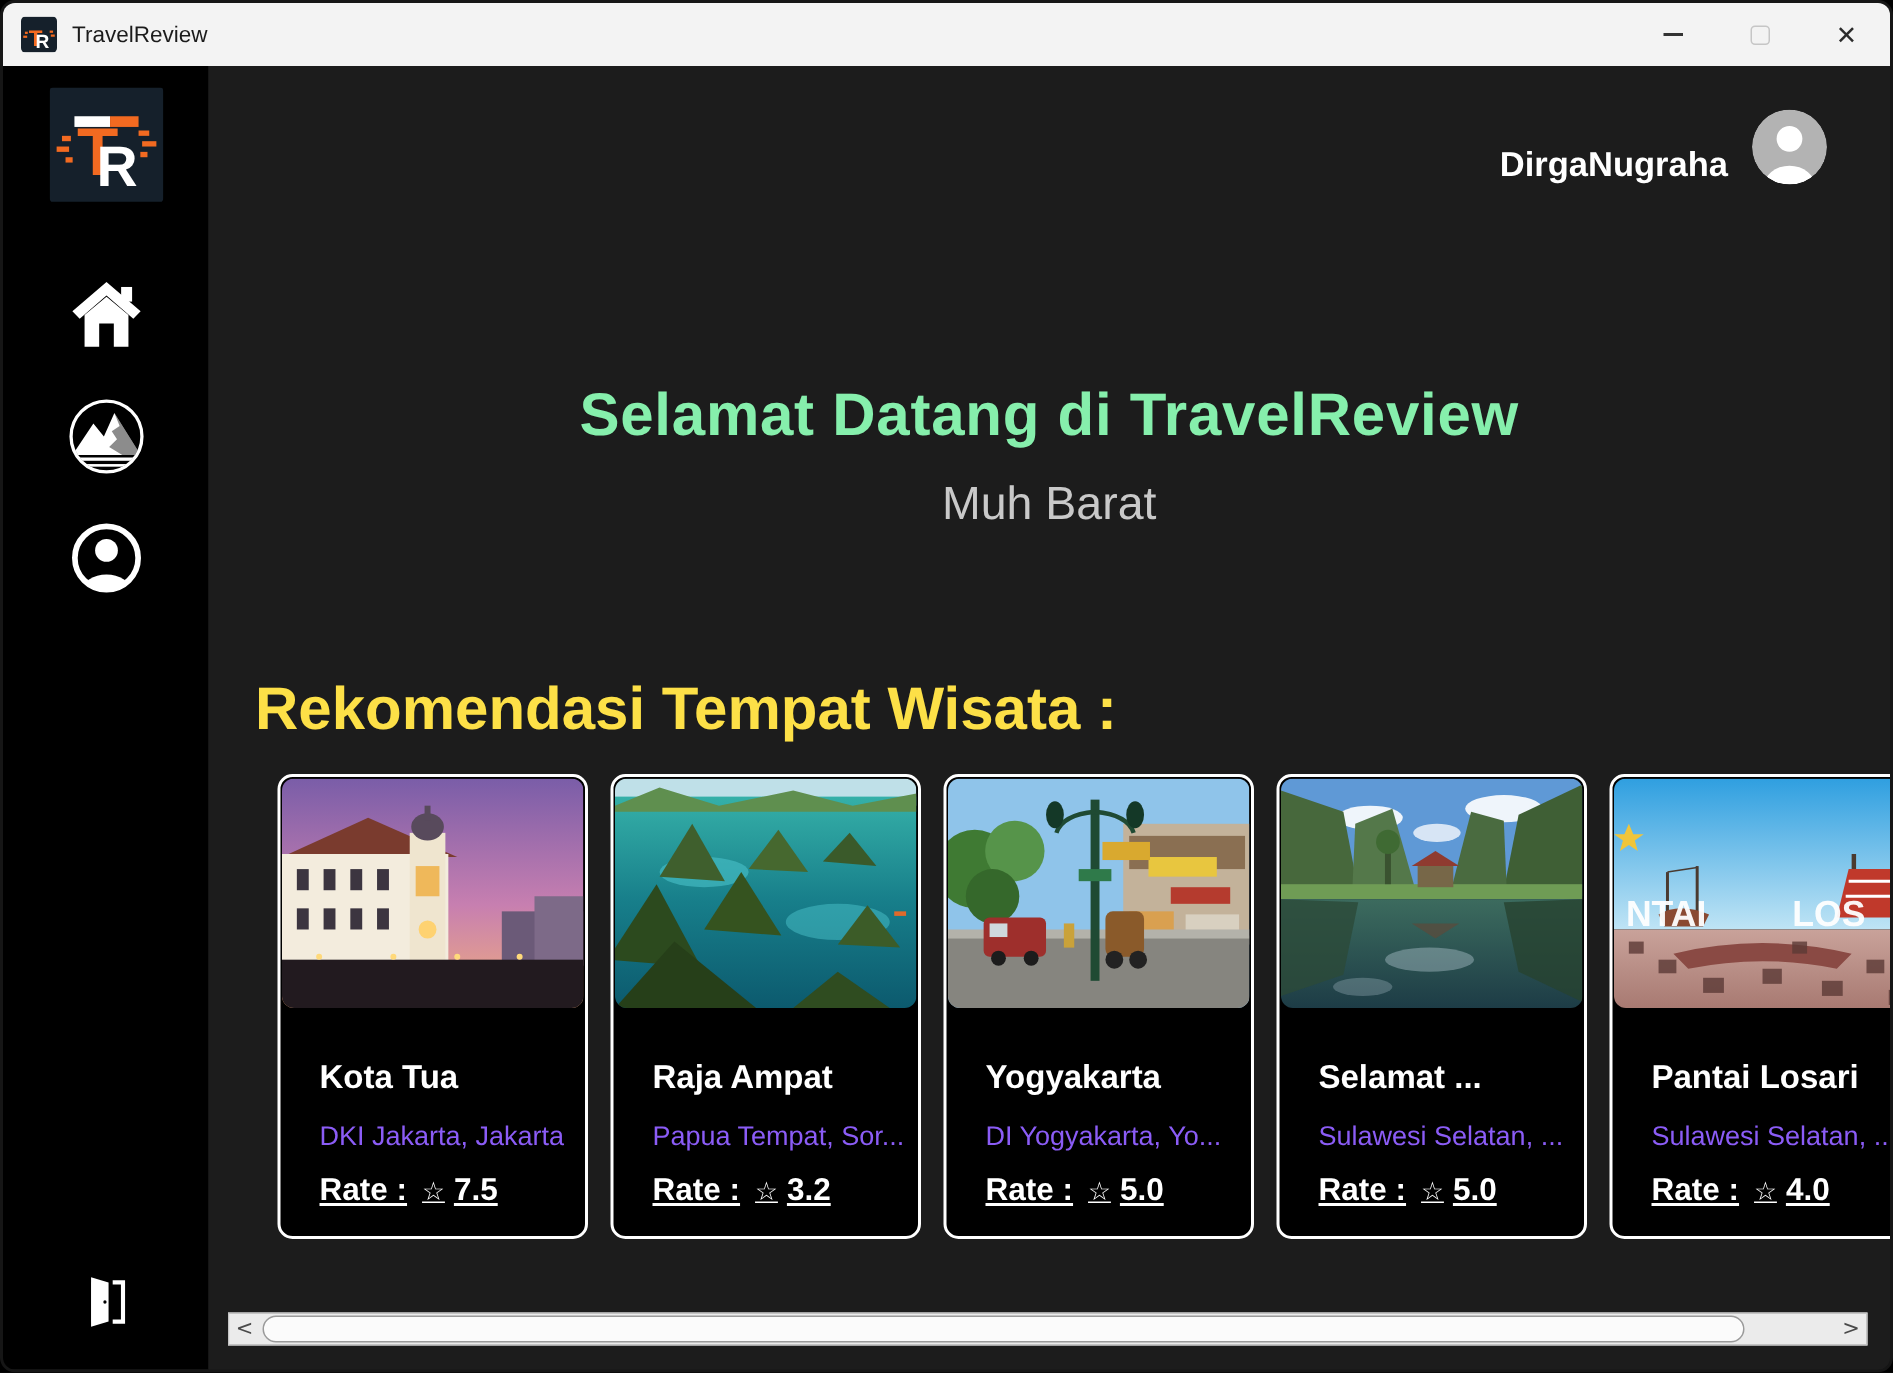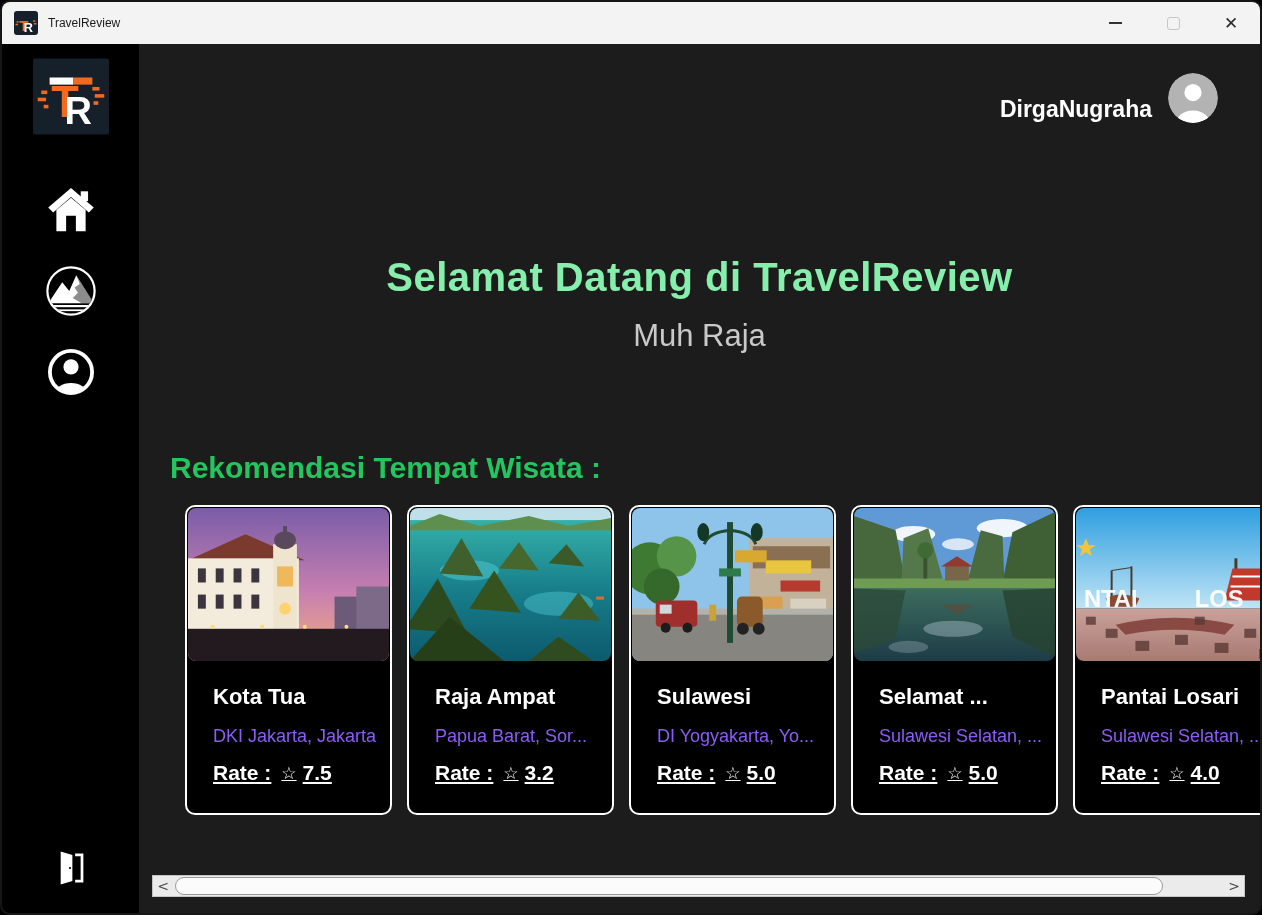--- a/index.html
+++ b/index.html
@@ -4,21 +4,21 @@
 <style>
   * { margin:0; padding:0; box-sizing:border-box; }
   html,body { width:1262px; height:915px; background:#000; font-family:"Liberation Sans", sans-serif; overflow:hidden; }
 
   .window { width:1262px; height:915px; border-radius:10px; overflow:hidden; border:2px solid #161616; background:#1c1c1c; display:flex; flex-direction:column; }
 
   
   .titlebar { height:42px; background:#f3f3f3; display:flex; align-items:center; flex:0 0 auto; }
   .titlebar-left { display:flex; align-items:center; gap:10px; padding-left:12px; flex:1; }
   .app-icon { width:24px; height:24px; border-radius:3px; overflow:hidden; }
-  .app-title { font-size:12px; color:#1b1b1b; }
+  .app-title { font-size:15px; color:#1b1b1b; }
   .window-controls { display:flex; align-items:stretch; height:100%; }
   .win-btn { width:58px; height:100%; display:flex; align-items:center; justify-content:center; background:transparent; border:none; cursor:pointer; }
   .min-glyph { display:block; width:13px; height:2px; background:#333; }
   .max-glyph { display:block; width:13px; height:13px; border:1.6px solid #c6c6c6; border-radius:3px; }
   .close-glyph { font-size:17px; color:#2b2b2b; line-height:1; font-weight:400; }
 
   
   .content-row { flex:1; display:flex; min-height:0; }
 
   
@@ -32,27 +32,27 @@
   
   .main { flex:1; position:relative; background:#1c1c1c; overflow:hidden; display:flex; flex-direction:column; }
   .user-row { display:flex; align-items:center; justify-content:flex-end; gap:16px; margin-top:28px; padding-right:42px; cursor:pointer; }
   .username { font-size:23px; font-weight:bold; color:#fff;margin-top:24px; }
   .avatar { width:50px; height:50px; border-radius:50%; overflow:hidden; }
 
   .welcome { text-align:center; margin-top:132px; }
   .welcome-title { font-size:40px; font-weight:bold; color:#86efac; letter-spacing:0.5px; }
   .welcome-sub { font-size:31px; color:#c9c9c9; margin-top:18px; font-weight:normal; }
 
-  .section-heading { font-size:30px; font-weight:bold; color:#22c55e; margin:97px 0 0 31px; }
+  .section-heading { font-size:40px; font-weight:bold; color:#fde047; margin:97px 0 0 31px; }
 
   .cards-row { display:flex; gap:15px; padding-left:46px; margin-top:20px; flex:0 0 auto; }
   .card { flex:0 0 207px; width:207px; height:310px; background:#000; border:2px solid #fff; border-radius:10px; overflow:hidden; cursor:pointer; }
   .card-photo { display:block; width:201px; height:153px; margin:1px; border-radius:8px; overflow:hidden; }
   .card-photo svg { display:block; width:100%; height:100%; }
-  .card-body { padding:22px 26px 0 26px; }
+  .card-body { padding:32px 26px 0 26px; }
   .card-title { font-size:22px; font-weight:bold; color:#fff; white-space:nowrap; }
   .card-location { font-size:18px; color:#8b5cf6; margin-top:16px; white-space:nowrap; }
   .card-rate { font-size:21px; font-weight:bold; color:#fff; margin-top:14px; display:flex; align-items:center; gap:4px;text-decoration:underline; }
   .card-rate .star { font-weight:normal; font-size:17px; margin:0 2px 0 6px; }
 
   
   .hscrollbar { position:absolute; left:13px; right:15px; bottom:16px; height:22px; background:#ebebeb; border:1px solid #c4c4c4; display:flex; align-items:stretch; z-index:5; }
   .scroll-arrow { width:20px; background:#ebebeb; border:none; color:#4a4a4a; font-size:14px; display:flex; align-items:center; justify-content:center; cursor:pointer; font-family:"DejaVu Sans", sans-serif; }
   .scroll-track { flex:1; position:relative; }
   .scroll-thumb { position:absolute; left:2px; top:1px; bottom:1px; width:94%; background:#fbfbfb; border:1px solid #9a9a9a; border-radius:10px; cursor:grab; }
@@ -185,21 +185,21 @@
             <g clip-path="url(#aclip)">
               <circle cx="32" cy="25" r="11" fill="#fff"></circle>
               <path d="M10 66 a22 18 0 0 1 44 0 Z" fill="#fff"></path>
             </g>
           </svg>
         </span>
       </div>
 
       <div class="welcome">
         <h1 class="welcome-title">Selamat Datang di TravelReview</h1>
-        <div class="welcome-sub">Muh Raja</div>
+        <div class="welcome-sub">Muh Barat</div>
       </div>
 
       <h2 class="section-heading">Rekomendasi Tempat Wisata :</h2>
 
       <div class="cards-row">
 
         <div class="card">
           <span class="card-photo">
             <svg viewBox="0 0 203 152" preserveAspectRatio="none">
               <defs>
@@ -266,21 +266,21 @@
               <polygon points="60,100 85,62 112,104" fill="#35531f"></polygon>
               <polygon points="150,110 170,84 192,112" fill="#3c5c28"></polygon>
               <polygon points="-5,120 28,70 58,125" fill="#2c4a1e"></polygon>
               <polygon points="0,152 40,108 95,152" fill="#263f19"></polygon>
               <polygon points="120,152 150,128 185,152" fill="#2f4c20"></polygon>
               <rect x="188" y="88" width="8" height="3" fill="#e06a2b"></rect>
             </svg>
           </span>
           <div class="card-body">
             <div class="card-title">Raja Ampat</div>
-            <div class="card-location">Papua Barat, Sor...</div>
+            <div class="card-location">Papua Tempat, Sor...</div>
             <div class="card-rate">
               <span>Rate :</span>
               <span class="star">☆</span>
               <span>3.2</span>
             </div>
           </div>
         </div>
 
         <div class="card">
           <span class="card-photo">
@@ -308,21 +308,21 @@
               <rect x="28" y="96" width="12" height="9" fill="#cfd8dd"></rect>
               <circle cx="34" cy="119" r="5" fill="#1c1c1c"></circle>
                 <circle cx="56" cy="119" r="5" fill="#1c1c1c"></circle>
               <rect x="106" y="88" width="26" height="30" rx="5" fill="#8a5a2a"></rect>
               <circle cx="112" cy="120" r="6" fill="#222"></circle>
                 <circle cx="128" cy="120" r="6" fill="#222"></circle>
               <rect x="78" y="96" width="7" height="16" fill="#caa23a"></rect>
             </svg>
           </span>
           <div class="card-body">
-            <div class="card-title">Sulawesi</div>
+            <div class="card-title">Yogyakarta</div>
             <div class="card-location">DI Yogyakarta, Yo...</div>
             <div class="card-rate">
               <span>Rate :</span>
               <span class="star">☆</span>
               <span>5.0</span>
             </div>
           </div>
         </div>
 
         <div class="card">

